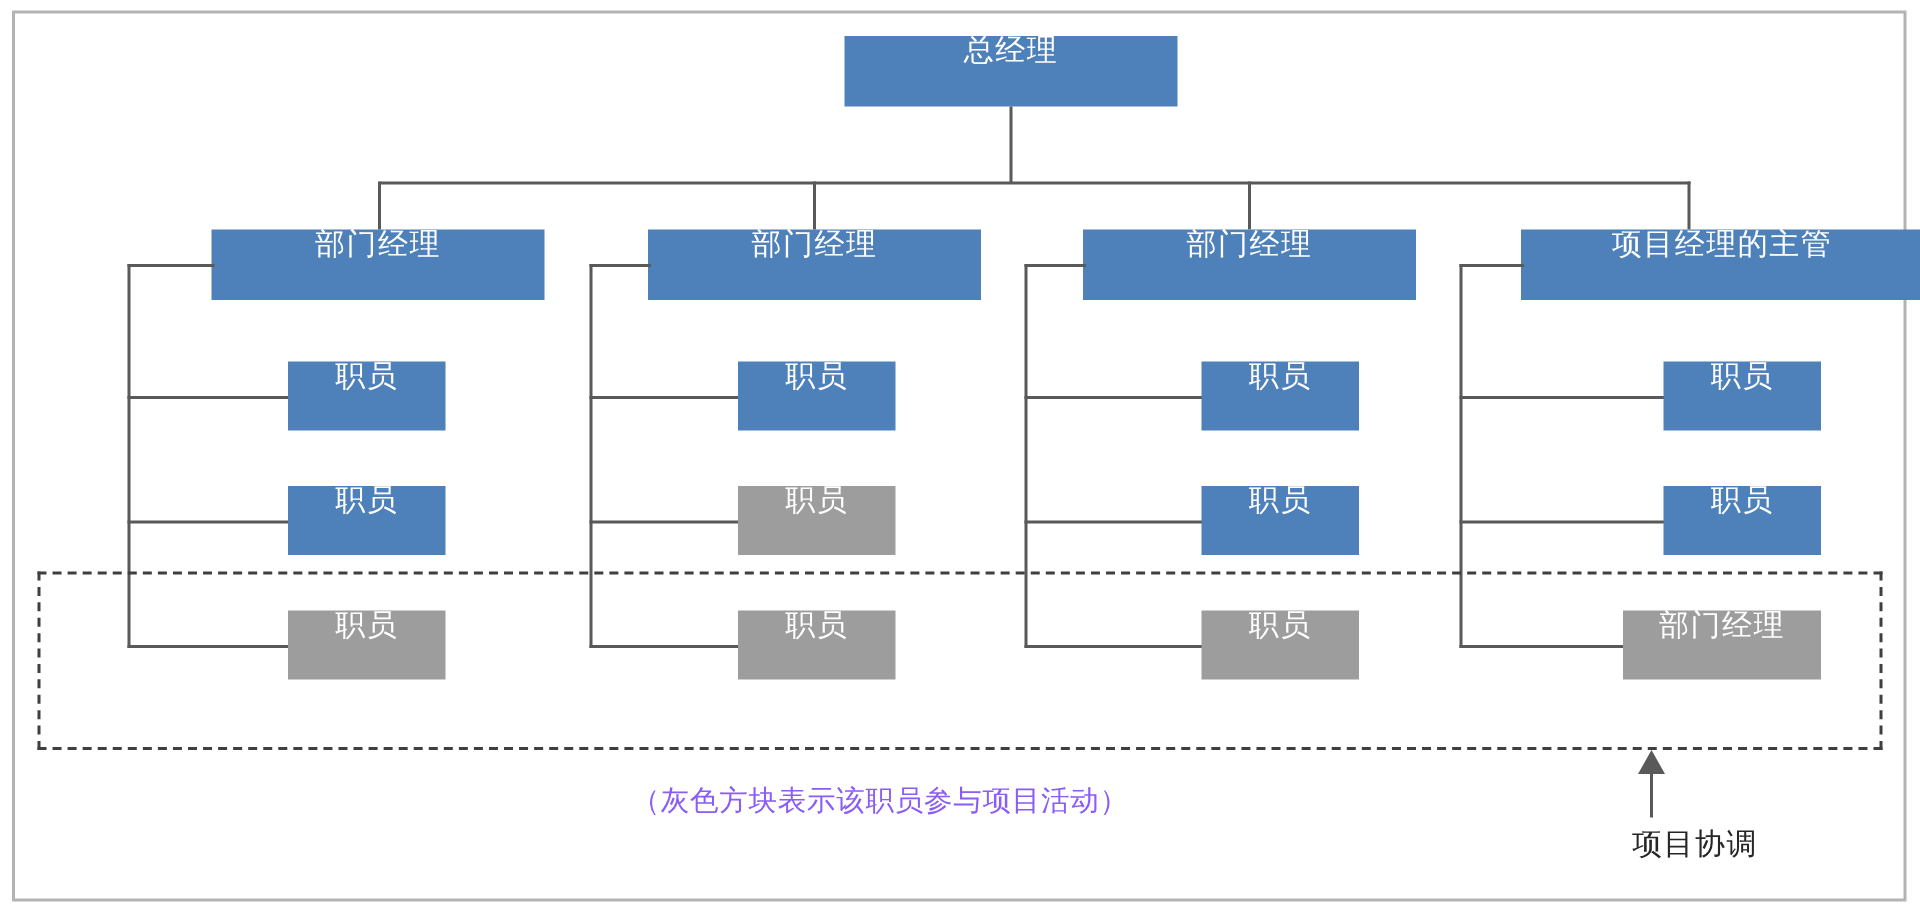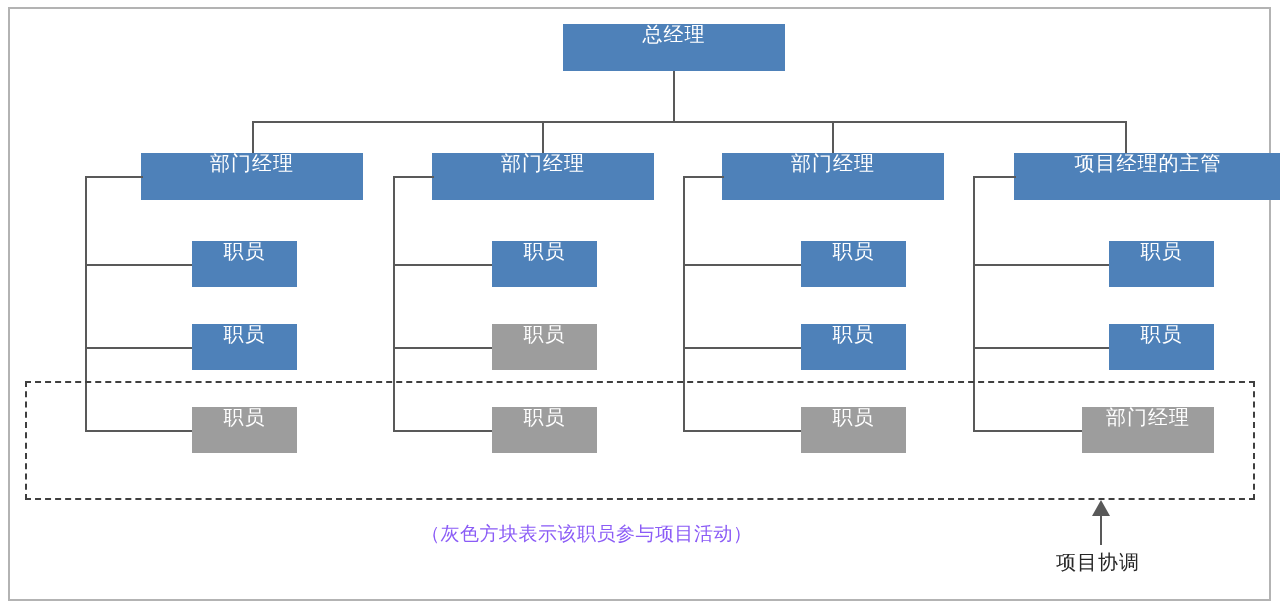--- a/index.html
+++ b/index.html
@@ -177,15 +177,15 @@
   <div class="node gray" style="left:1082px; top:407px; width:132px; height:46px;">
     <span>部门经理</span>
   </div>
 
   <div class="dashbox" style="left:25px; top:381px; width:1230px; height:119px;"></div>
 
   <div class="caption" style="left:421px; top:521px;">（灰色方块表示该职员参与项目活动）</div>
 
   <div class="arrow-shaft" style="left:1100px; top:513px; height:32px;"></div>
   <div class="arrow-head" style="left:1092px; top:500px;"></div>
-  <div class="arrow-label" style="left:1056px; top:549px;">项目协调</div>
+  <div class="arrow-label" style="left:1088px; top:549px;">项目协调</div>
 
 </div>
 
 </body></html>

